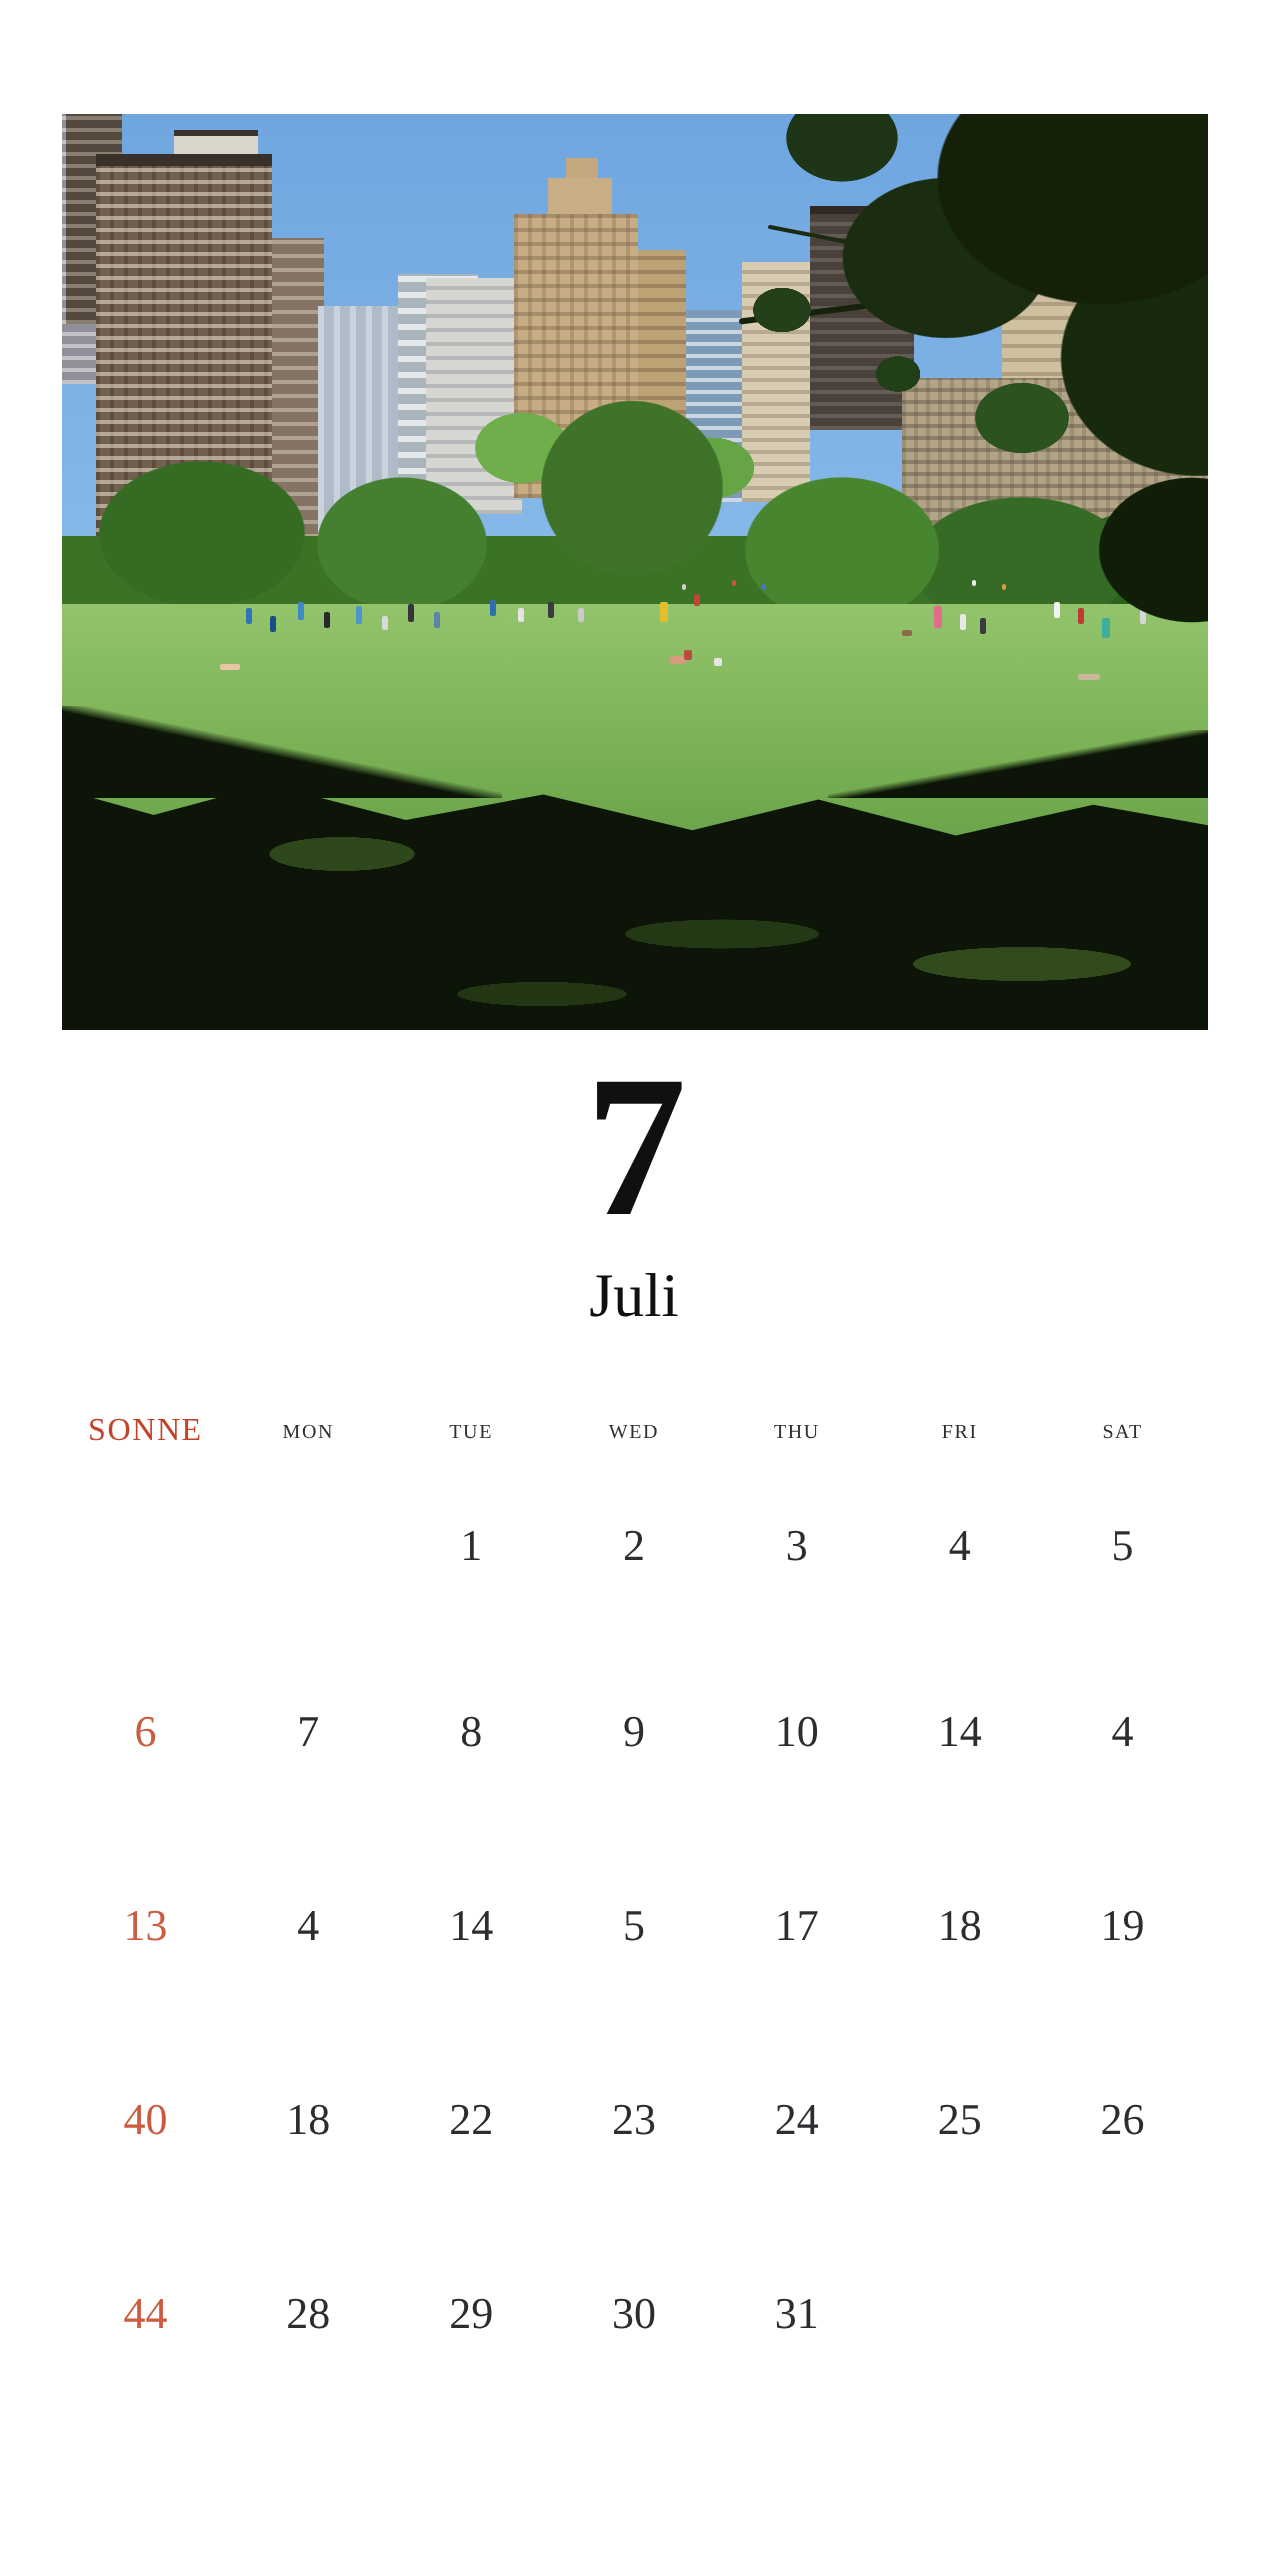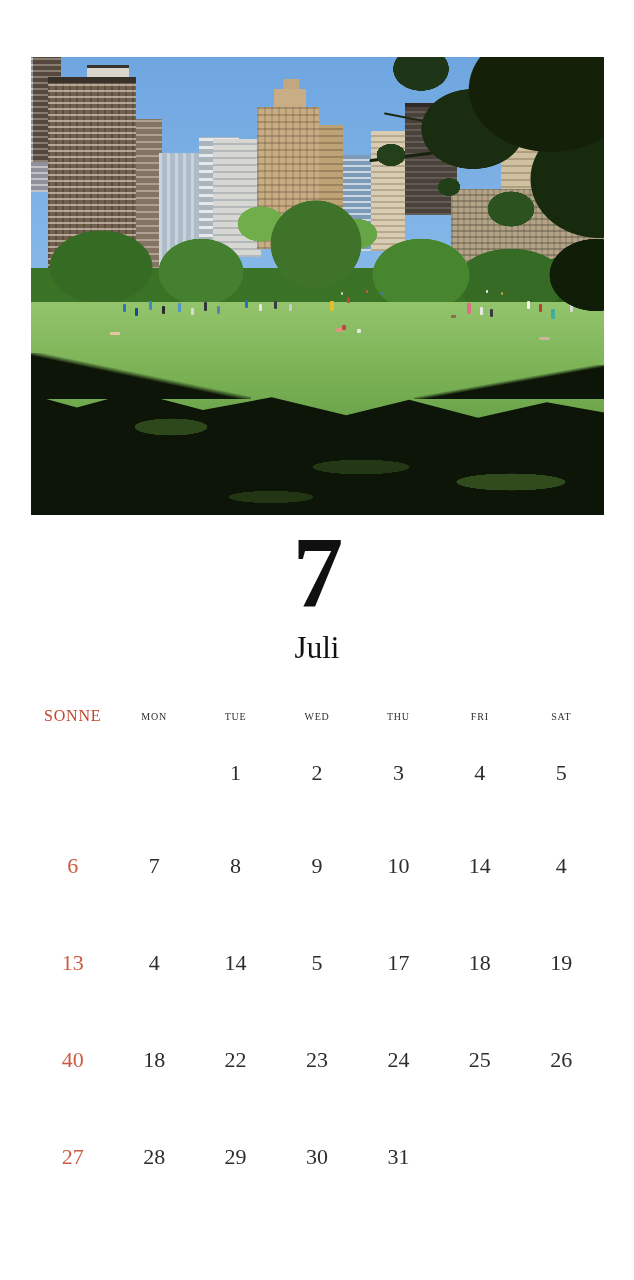--- a/index.html
+++ b/index.html
@@ -212,21 +212,21 @@
       <div class="date">19</div>
 
       <div class="date sun">40</div>
       <div class="date">18</div>
       <div class="date">22</div>
       <div class="date">23</div>
       <div class="date">24</div>
       <div class="date">25</div>
       <div class="date">26</div>
 
-      <div class="date sun">27</div>
+      <div class="date sun">44</div>
       <div class="date">28</div>
       <div class="date">29</div>
       <div class="date">30</div>
       <div class="date">31</div>
       <div class="date"></div>
       <div class="date"></div>
     </div>
   </div>
 </div>
 

